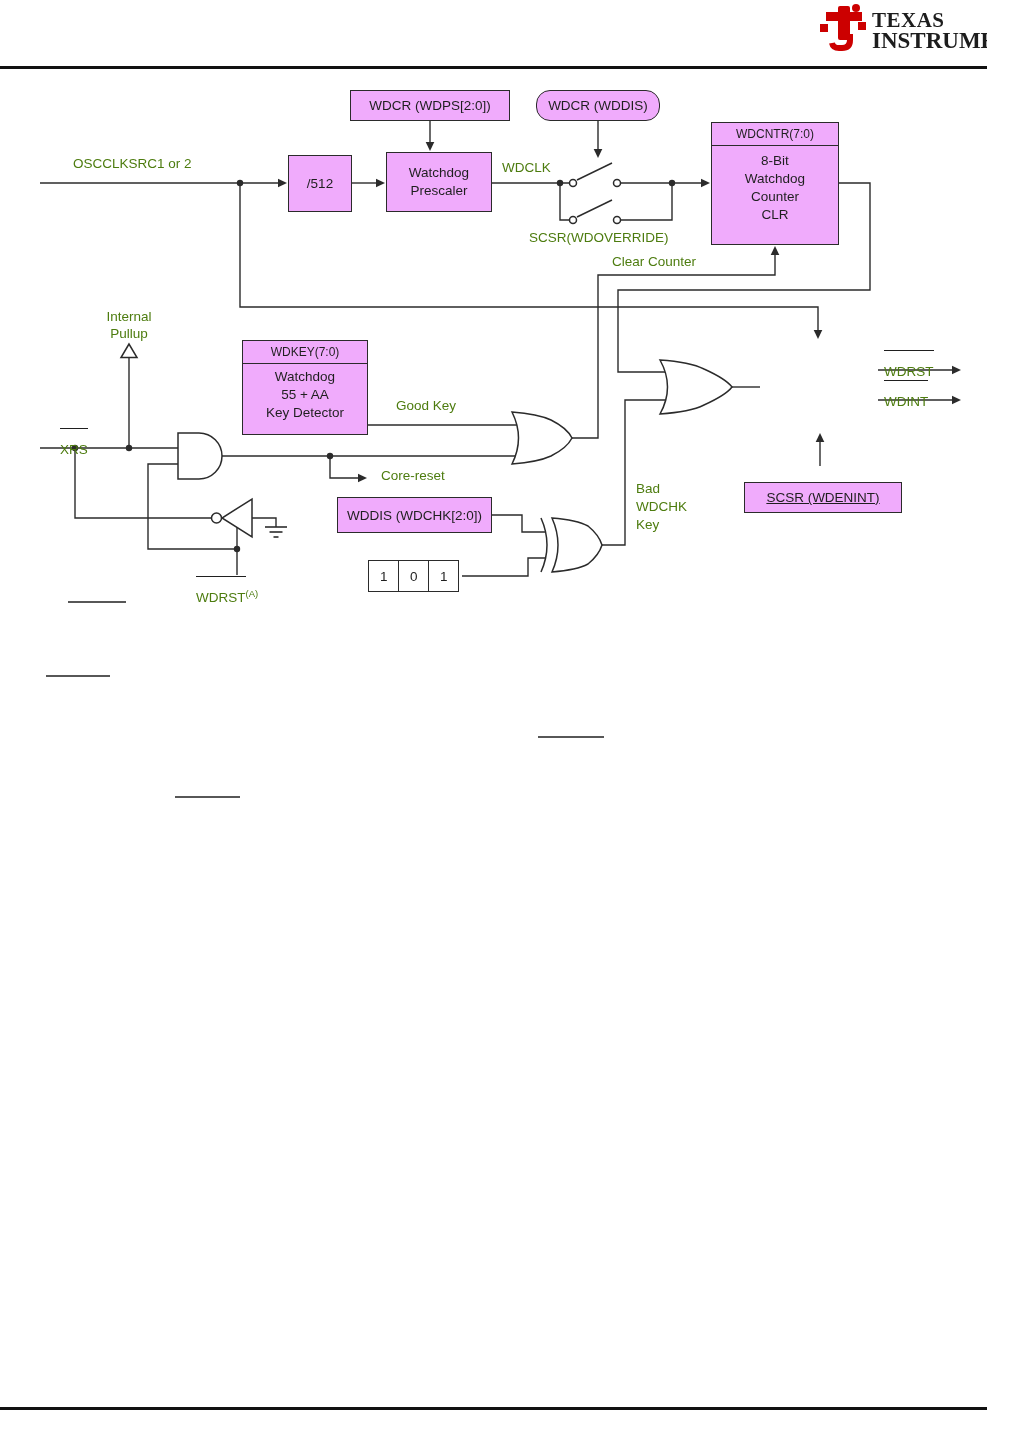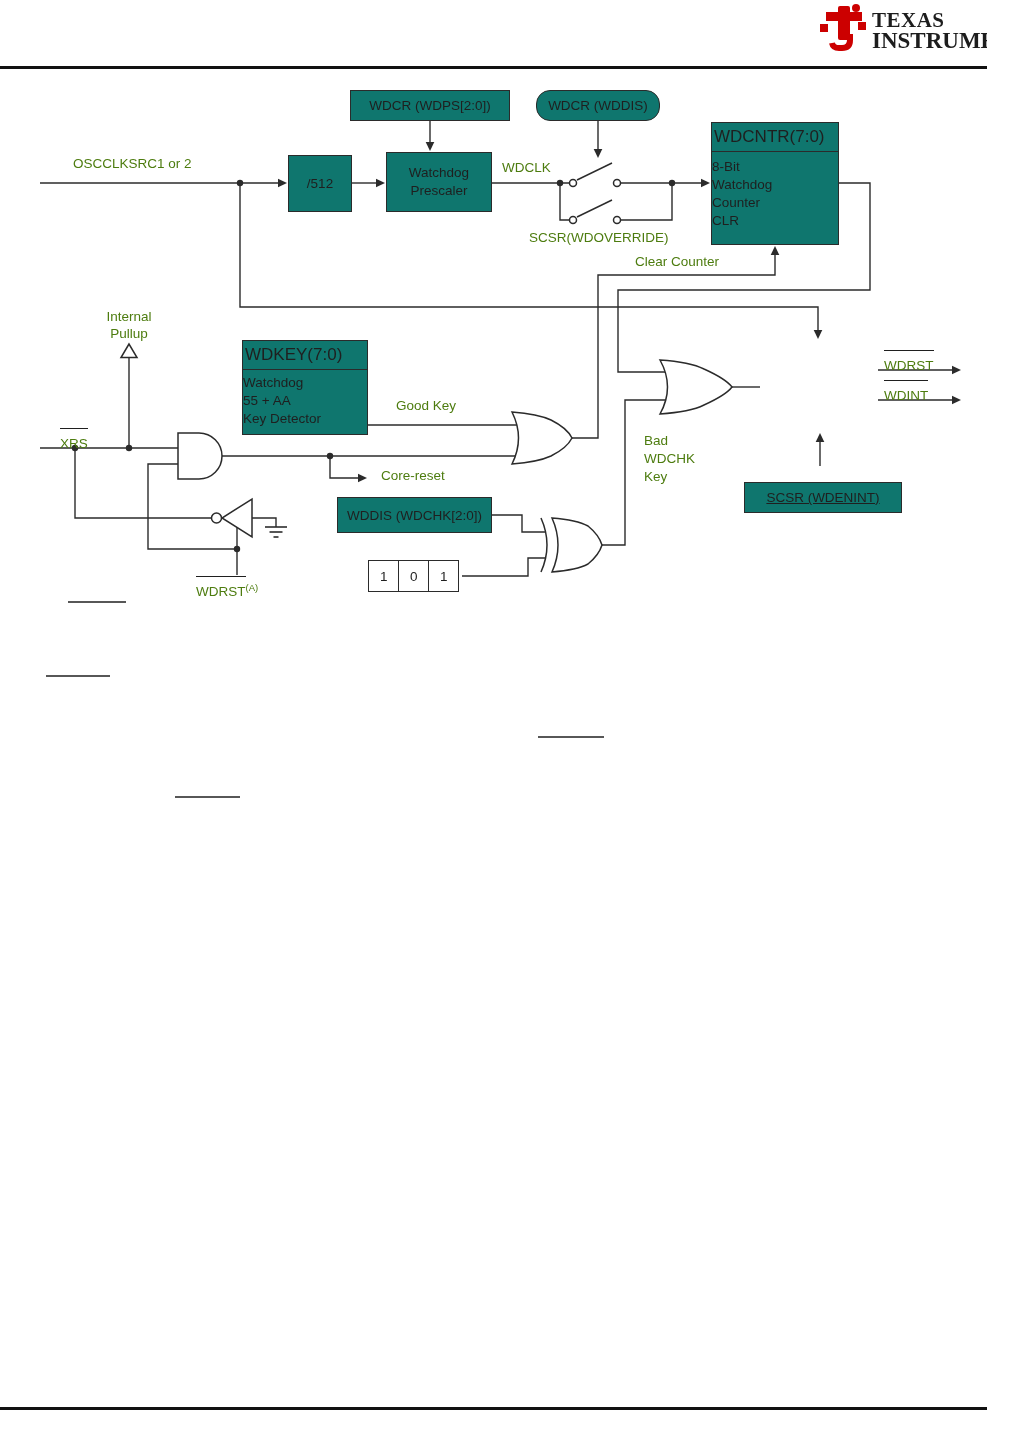--- a/index.html
+++ b/index.html
@@ -1,26 +1,26 @@
 <!DOCTYPE html>
 <html><head>
 <meta charset="utf-8">
 <style>
   html,body{margin:0;padding:0;background:#fff;}
   .page{position:relative;width:987px;height:1430px;background:#fff;overflow:hidden;
         font-family:"Liberation Sans",sans-serif;color:#1f1f1f;}
   .abs{position:absolute;}
   .rule{position:absolute;left:0;width:1021px;height:3px;background:#111;}
   .lbl{position:absolute;font-size:13.5px;white-space:nowrap;color:#4d7c0f;}
-  .box{position:absolute;background:#0f766e;border:1.4px solid #2b2b2b;box-sizing:border-box;
-       font-size:13.5px;color:#1f1f1f;text-align:left;}
-  .box .title{border-bottom:1.4px solid #2b2b2b;padding:4px 2px;font-size:17px;}
+  .box{position:absolute;background:#f0abfc;border:1.4px solid #2b2b2b;box-sizing:border-box;
+       font-size:13.5px;color:#1f1f1f;text-align:center;}
+  .box .title{border-bottom:1.4px solid #2b2b2b;padding:4px 2px;font-size:12px;}
   .box .bline{line-height:18px;}
   .center-v{display:flex;flex-direction:column;justify-content:center;align-items:center;}
-  .ovl{display:inline-block;border-top:1.5px solid #1f1f1f;padding-top:8px;line-height:14px;}
+  .ovl{display:inline-block;border-top:1.5px solid #1f1f1f;padding-top:14px;line-height:14px;}
   .sup{font-size:9.5px;vertical-align:super;}
   .cells{position:absolute;display:flex;background:#fff;box-sizing:border-box;}
   .cell{width:31.4px;height:32px;border:1.4px solid #2b2b2b;box-sizing:border-box;
         display:flex;align-items:center;justify-content:center;font-size:13.5px;background:#fff;}
   .cell + .cell{margin-left:-1.4px;}
   .brand{position:absolute;font-family:"Liberation Serif",serif;font-weight:bold;color:#1d1d1d;}
 </style>
 </head>
 <body>
 
@@ -176,36 +176,36 @@
 
   <div class="cells" style="left:368px;top:560px;">
     <div class="cell">1</div>
     <div class="cell">0</div>
     <div class="cell">1</div>
   </div>
 
   <div class="lbl" style="left:73px;top:156px;">OSCCLKSRC1 or 2</div>
   <div class="lbl" style="left:502px;top:160px;">WDCLK</div>
   <div class="lbl" style="left:529px;top:230px;">SCSR(WDOVERRIDE)</div>
-  <div class="lbl" style="left:635px;top:254px;">Clear Counter</div>
+  <div class="lbl" style="left:612px;top:254px;">Clear Counter</div>
 
   <div class="lbl" style="left:88px;top:308px;width:82px;text-align:center;line-height:17px;">
     <div>Internal</div>
     <div>Pullup</div>
   </div>
 
   <div class="lbl" style="left:396px;top:398px;">Good Key</div>
 
   <div class="lbl" style="left:60px;top:428px;">
     <span class="ovl">XRS</span>
   </div>
 
   <div class="lbl" style="left:381px;top:468px;">Core-reset</div>
 
-  <div class="lbl" style="left:636px;top:432px;line-height:18px;margin-left:8px;">
+  <div class="lbl" style="left:636px;top:480px;line-height:18px;">
     <div>Bad</div>
     <div>WDCHK</div>
     <div>Key</div>
   </div>
 
   <div class="lbl" style="left:884px;top:350px;">
     <span class="ovl">WDRST</span>
   </div>
   <div class="lbl" style="left:884px;top:380px;">
     <span class="ovl">WDINT</span>

